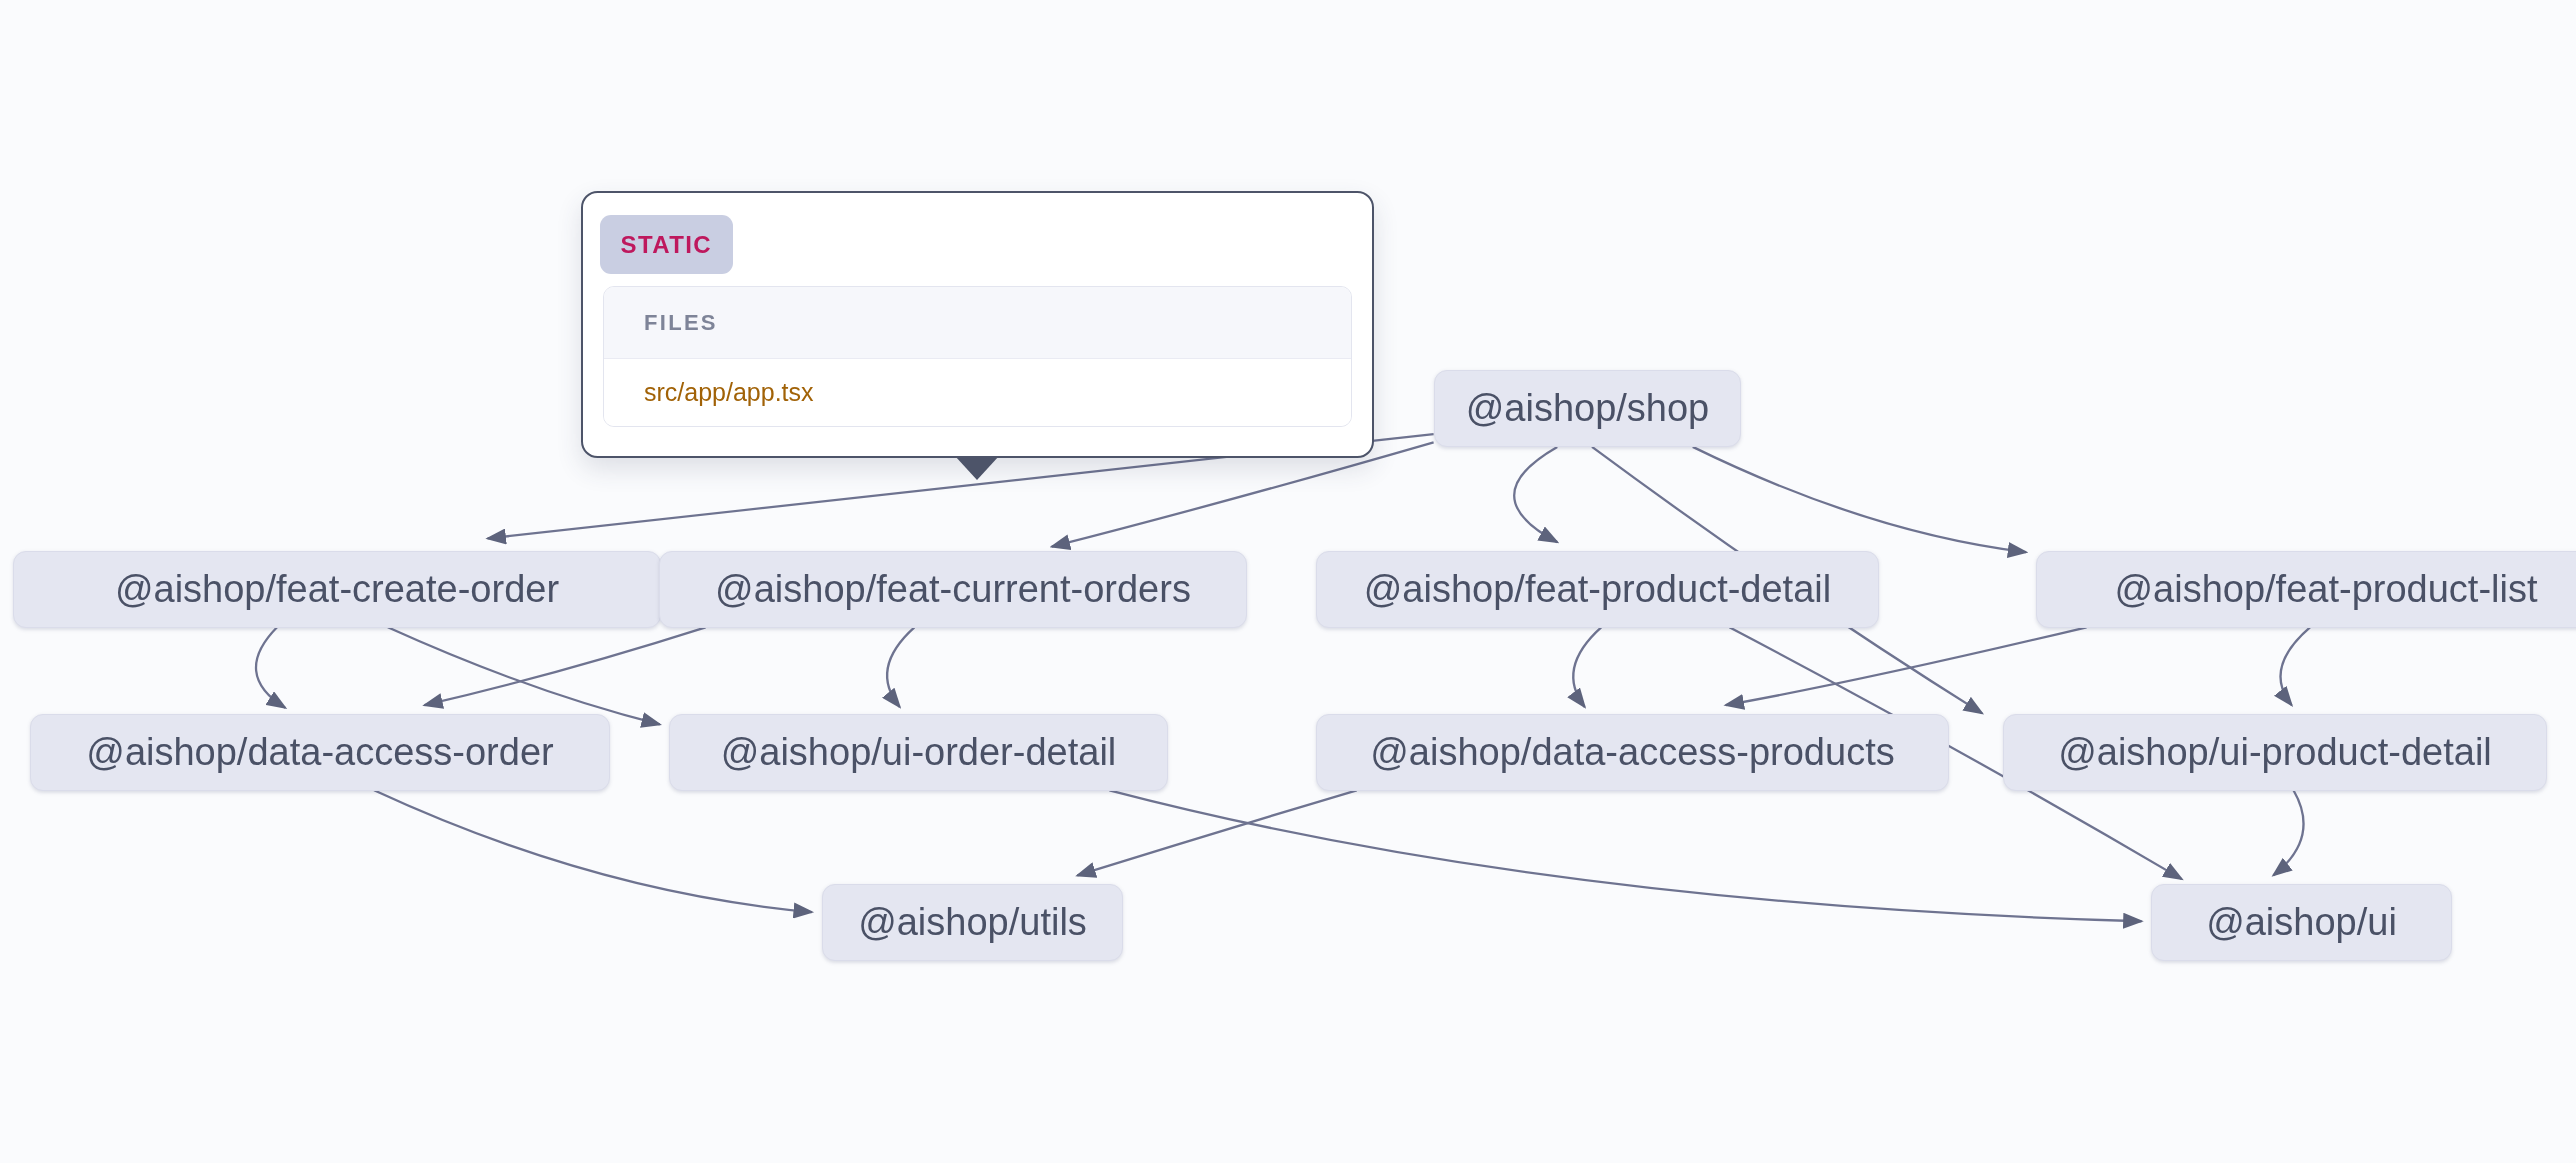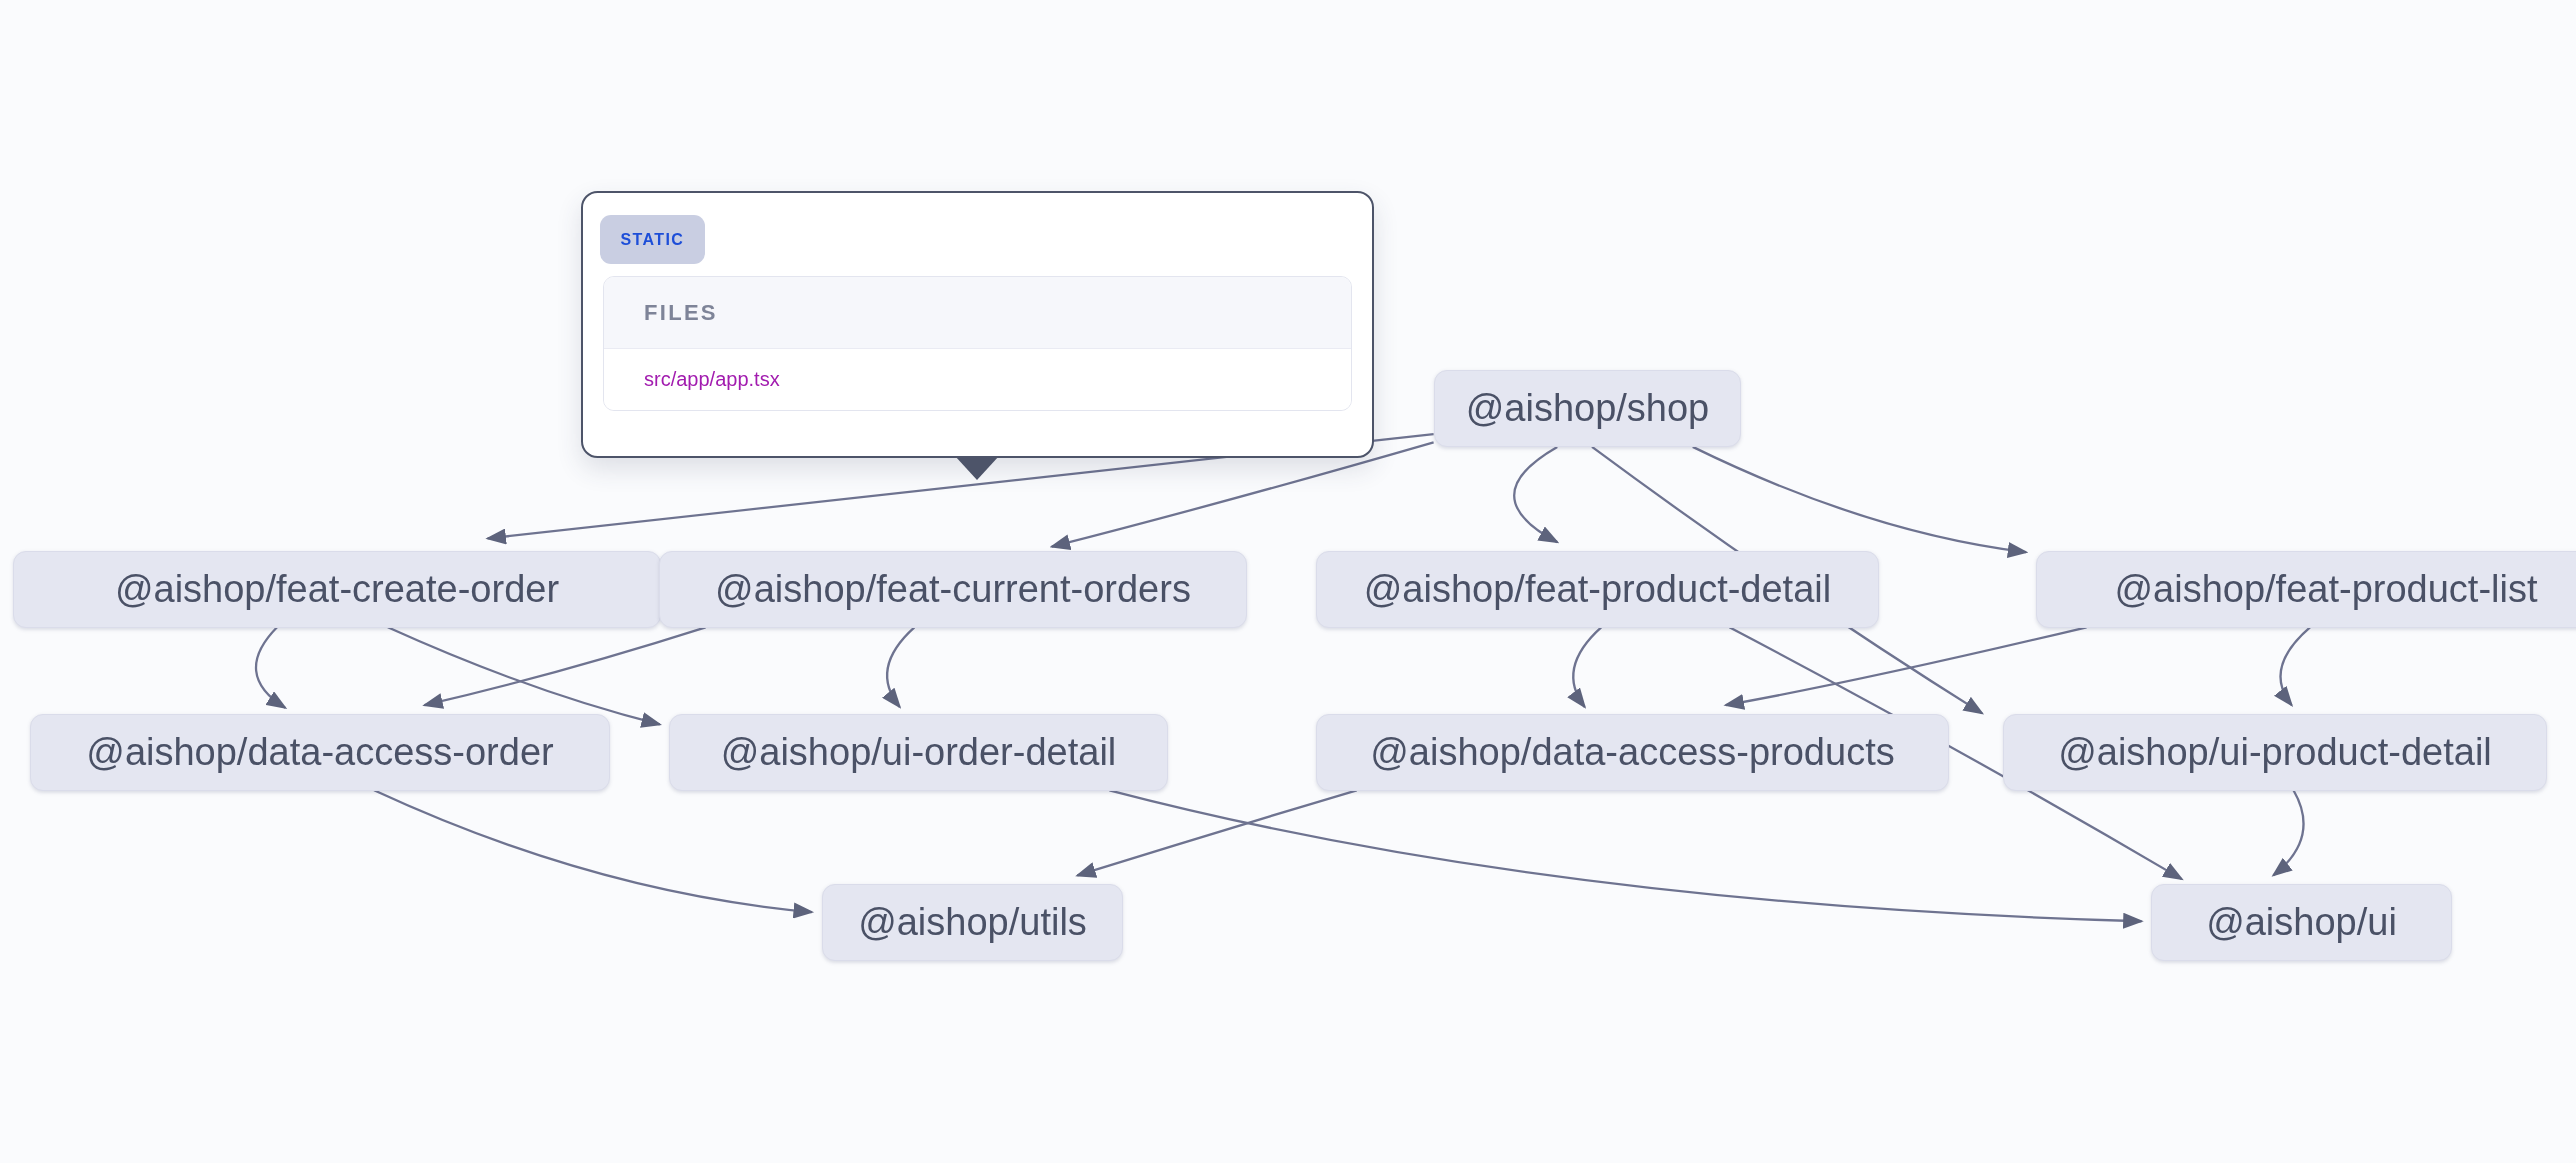--- a/index.html
+++ b/index.html
@@ -59,22 +59,22 @@
     border-top: 24px solid #4d5469;
   }
   .tooltip-header {
     display: flex;
     align-items: center;
     gap: 20px;
     padding: 22px 22px 0 16.5px;
   }
   .tooltip-badge {
     background: #c9cee2;
-    color: #1d4ed8;
-    font-size: 16px;
+    color: #be185d;
+    font-size: 24px;
     font-weight: bold;
     letter-spacing: 1.4px;
     padding: 15.6px 21px;
     border-radius: 11px;
     flex: 0 0 auto;
   }
   .tooltip-title {
     font-family: "DejaVu Sans Mono", monospace;
     font-size: 27.5px;
     color: #2e3547;
@@ -91,22 +91,22 @@
     background: #f6f7fb;
     border-bottom: 0.9px solid #eaebf3;
     padding: 23px 0 22px 40px;
     font-size: 22px;
     font-weight: 600;
     letter-spacing: 2.3px;
     color: #7e8498;
   }
   .file-row {
     padding: 19px 0 19px 40px;
-    font-size: 20px;
-    color: #a21caf;
+    font-size: 25px;
+    color: #a16207;
     background: #ffffff;
   }
 </style>
 </head>
 <body>
 
 <div id="stage">
 
   <svg id="edges-svg" viewBox="0 0 2812 1270" xmlns="http://www.w3.org/2000/svg">
     <defs>

